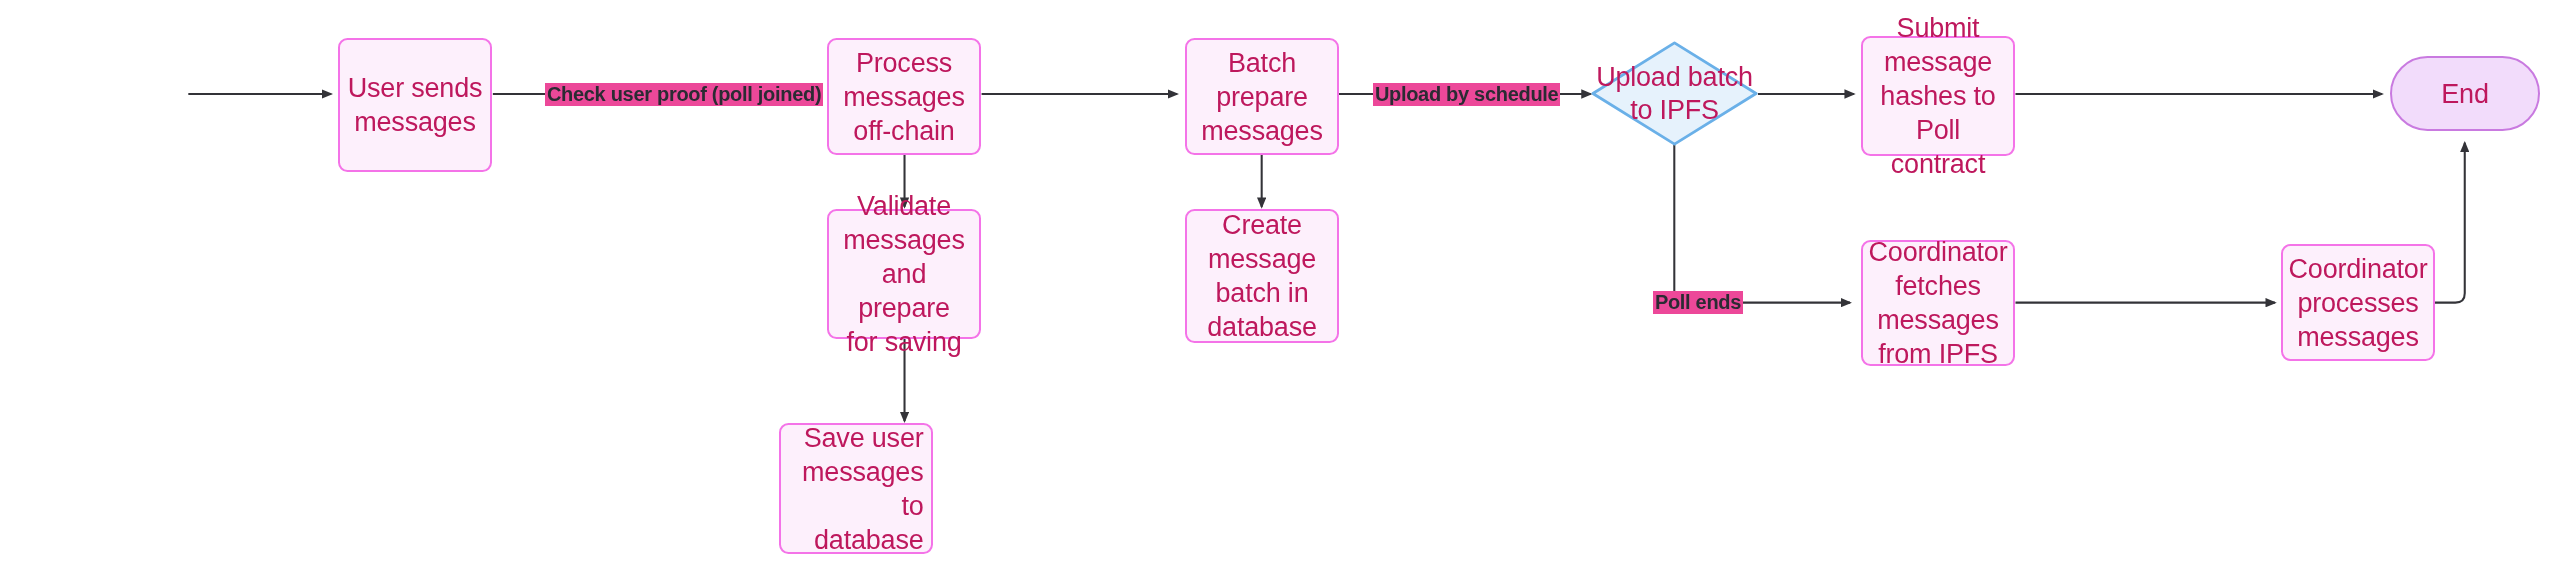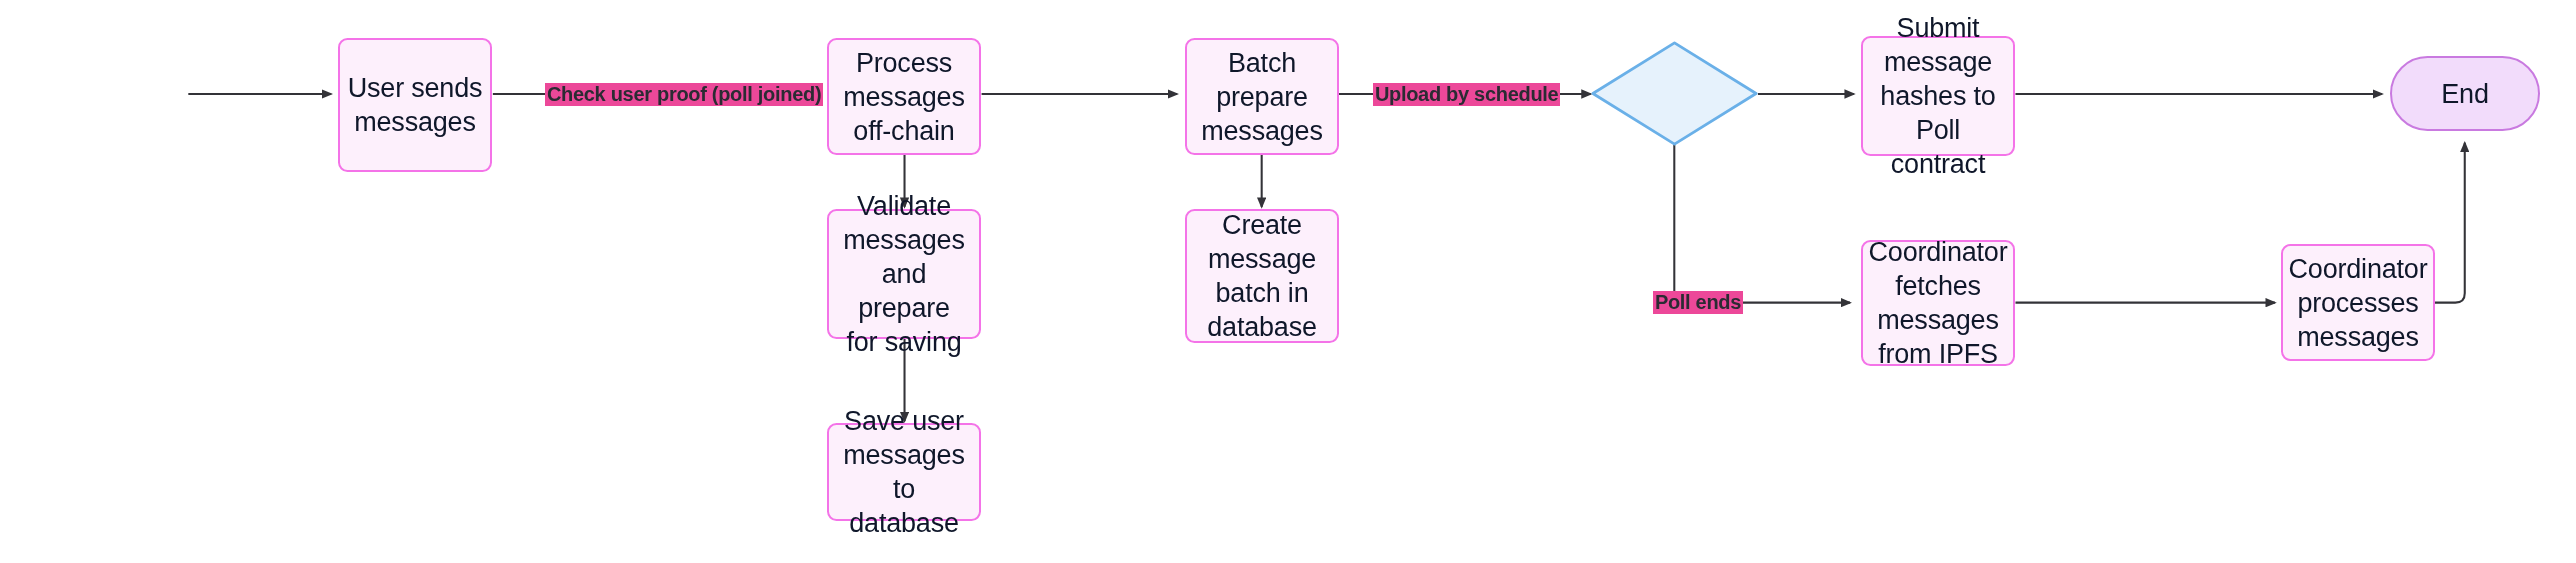--- a/index.html
+++ b/index.html
@@ -25,21 +25,21 @@
     height: 563px;
     pointer-events: none;
   }
   .node {
     position: absolute;
     box-sizing: border-box;
     display: flex;
     align-items: center;
     justify-content: center;
     text-align: center;
-    color: #0f172a;
+    color: #be185d;
     font-size: 27px;
     line-height: 34px;
     letter-spacing: -0.2px;
   }
   .node.process {
     background: #fdf0fc;
     border: 2.8px solid #f473e8;
     border-radius: 9.4px;
     padding: 3.8px 7.5px;
   }
@@ -127,36 +127,37 @@
   </div>
 
   <div class="node process" style="left:827px; top:38px; width:154px; height:117px;">
     <span>Process<br>messages<br>off-chain</span>
   </div>
 
   <div class="node process" style="left:827px; top:209px; width:154px; height:130px;">
     <span>Validate<br>messages<br>and prepare<br>for saving</span>
   </div>
 
-  <div class="node process" style="left:827px; top:423px; width:154px; height:98px;">
+  <div class="node process" style="left:779px; top:423px; width:154px; height:131px;text-align:right;">
     <span>Save user<br>messages to<br>database</span>
   </div>
 
   <div class="node process" style="left:1185px; top:38px; width:154px; height:117px;">
     <span>Batch<br>prepare<br>messages</span>
   </div>
 
   <div class="node process" style="left:1185px; top:209px; width:154px; height:134px;">
     <span>Create<br>message<br>batch in<br>database</span>
   </div>
 
   <div class="node decision" style="left:1591px; top:41px; width:167px; height:105px;">
     <svg class="diamond-shape" viewBox="0 0 178 112" preserveAspectRatio="none">
       <polygon points="89,2 176,56 89,110 2,56" fill="#e6f2fc" stroke="#6ab0e8" stroke-width="3" stroke-linejoin="round"></polygon>
     </svg>
+    <span class="dlabel">Upload batch<br>to IPFS</span>
   </div>
 
   <div class="node process" style="left:1861px; top:36px; width:154px; height:120px;">
     <span>Submit<br>message<br>hashes to<br>Poll contract</span>
   </div>
 
   <div class="node process" style="left:1861px; top:240px; width:154px; height:126px;">
     <span>Coordinator<br>fetches<br>messages<br>from IPFS</span>
   </div>
 

